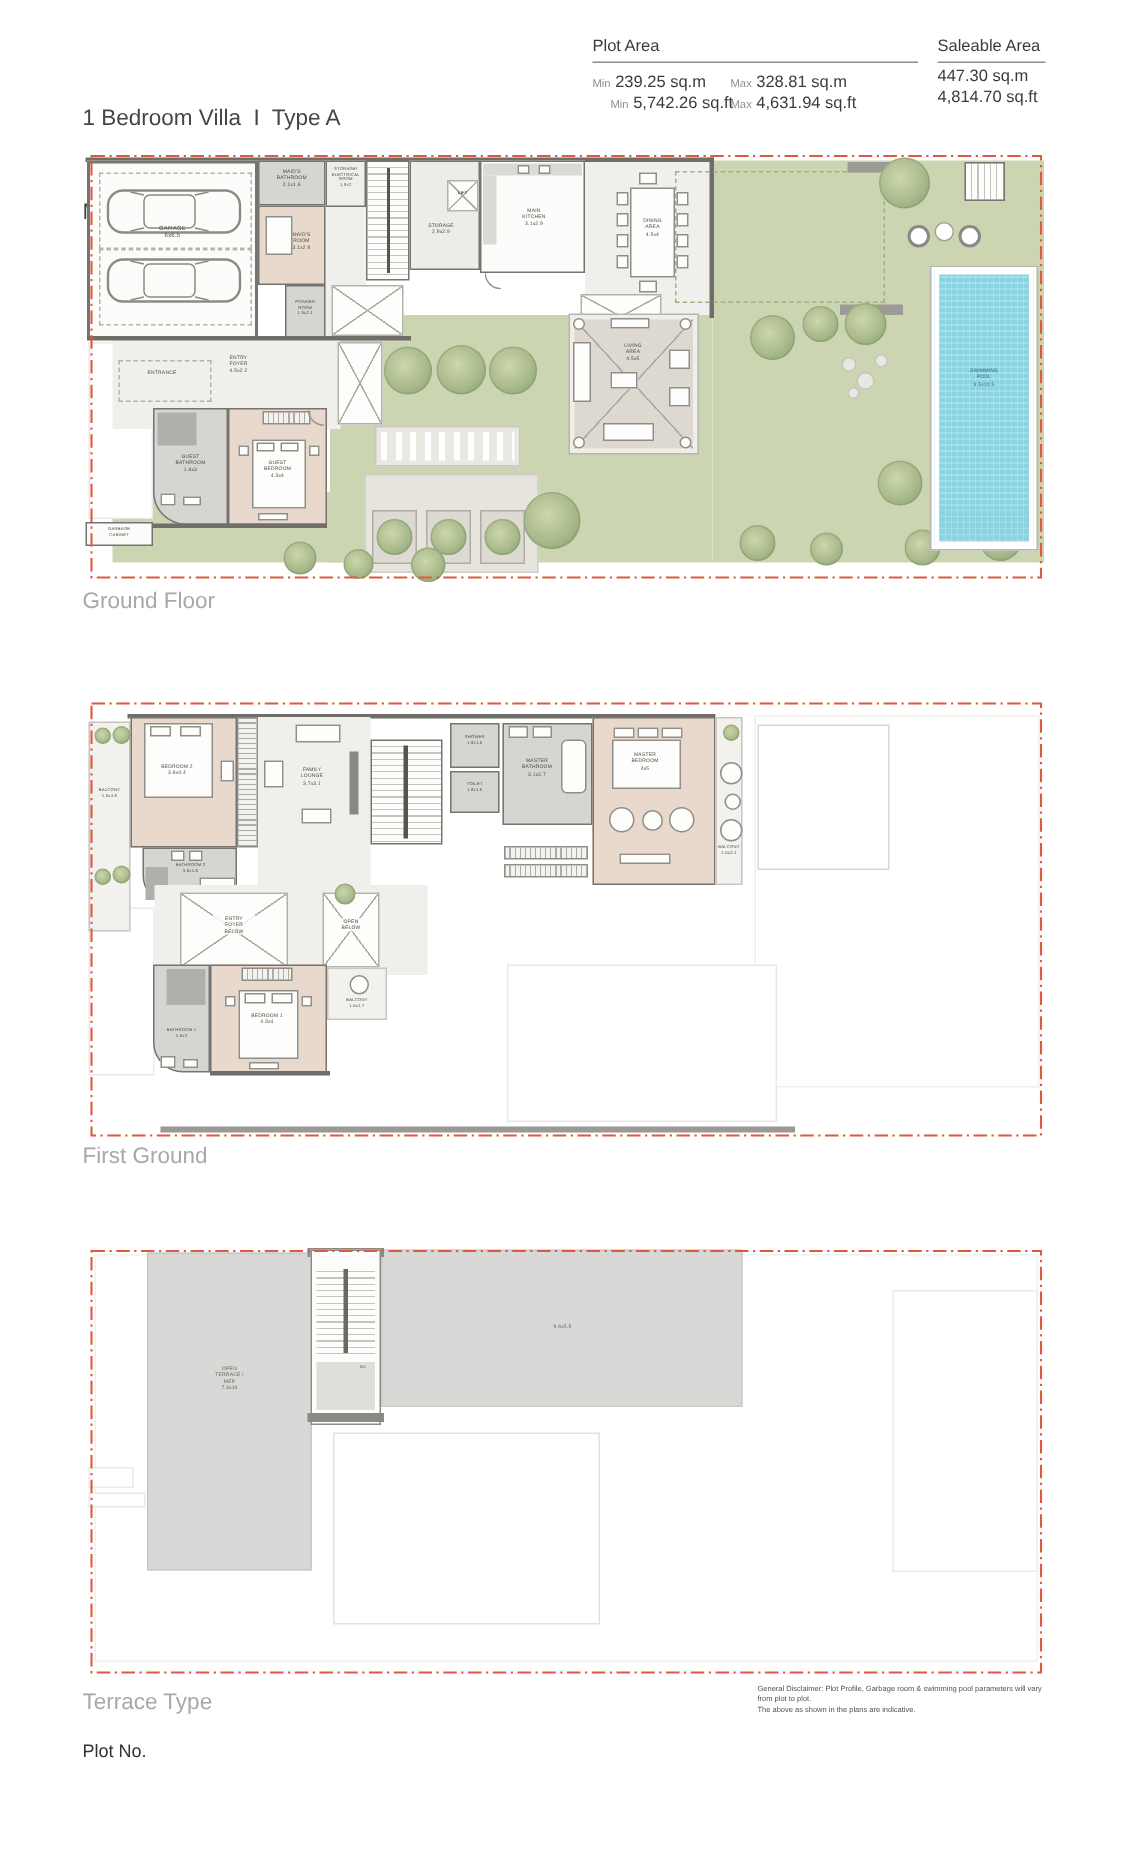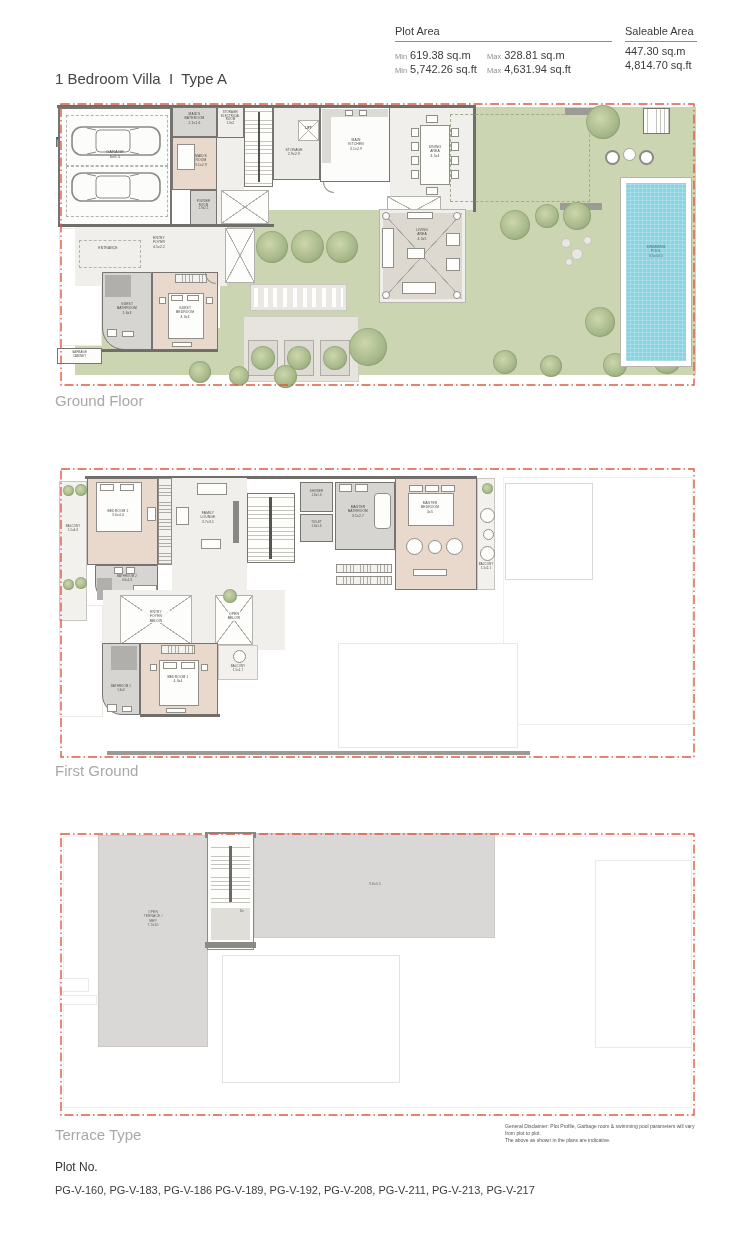--- a/index.html
+++ b/index.html
@@ -60,23 +60,23 @@
       </g>
     </defs>
   </svg>
 
   <div class="title" style="left: 55px; top: 26px;">
     <div>1 Bedroom Villa  I  Type A</div>
     <div>Mirror</div>
   </div>
   <div class="abs" style="left:395px;top:25px;width:217px;">
     <div class="hcol-label">Plot Area</div>
-    <div class="abs" style="left:0;top:20px;"><span class="mm">Min</span><span class="val">619.38 sq.m</span></div>
+    <div class="abs" style="left:0;top:20px;"><span class="mm">Min</span><span class="val">239.25 sq.m</span></div>
     <div class="abs" style="left:92px;top:20px;"><span class="mm">Max</span><span class="val">328.81 sq.m</span></div>
-    <div class="abs" style="left:0;top:34px;"><span class="mm">Min</span><span class="val">5,742.26 sq.ft</span></div>
+    <div class="abs" style="left:12px;top:34px;"><span class="mm">Min</span><span class="val">5,742.26 sq.ft</span></div>
     <div class="abs" style="left:92px;top:34px;"><span class="mm">Max</span><span class="val">4,631.94 sq.ft</span></div>
   </div>
   <div class="abs" style="left:625px;top:25px;width:72px;">
     <div class="hcol-label">Saleable Area</div>
     <div class="abs val" style="left:0;top:20px;">447.30 sq.m</div>
     <div class="abs val" style="left:0;top:34px;">4,814.70 sq.ft</div>
   </div>
 
   <div class="panel" style="left:55px;top:100px;width:645px;height:288px;">
 
@@ -411,16 +411,15 @@
     </svg>
   </div>
   <div class="floor-label" style="left:55px;top:1126px;">Terrace Type</div>
   <div class="abs disc" style="left:505px;top:1123px;width:200px;">
     <div>General Disclaimer: Plot Profile, Garbage room &amp; swimming pool parameters will vary from plot to plot.</div>
     <div>The above as shown in the plans are indicative.</div>
   </div>
 
   <div class="abs" style="left:55px;top:1160px;font-size:12px;color:#33332f;">Plot No.</div>
   <div class="abs ftxt" style="left:55px;top:1182px;width:645px;">
-    <div>PG-V-160, PG-V-183, PG-V-186 PG-V-189, PG-V-192, PG-V-208, PG-V-211, PG-V-213, PG-V-217</div>
   </div>
 
 </div>
 
 </body></html>

